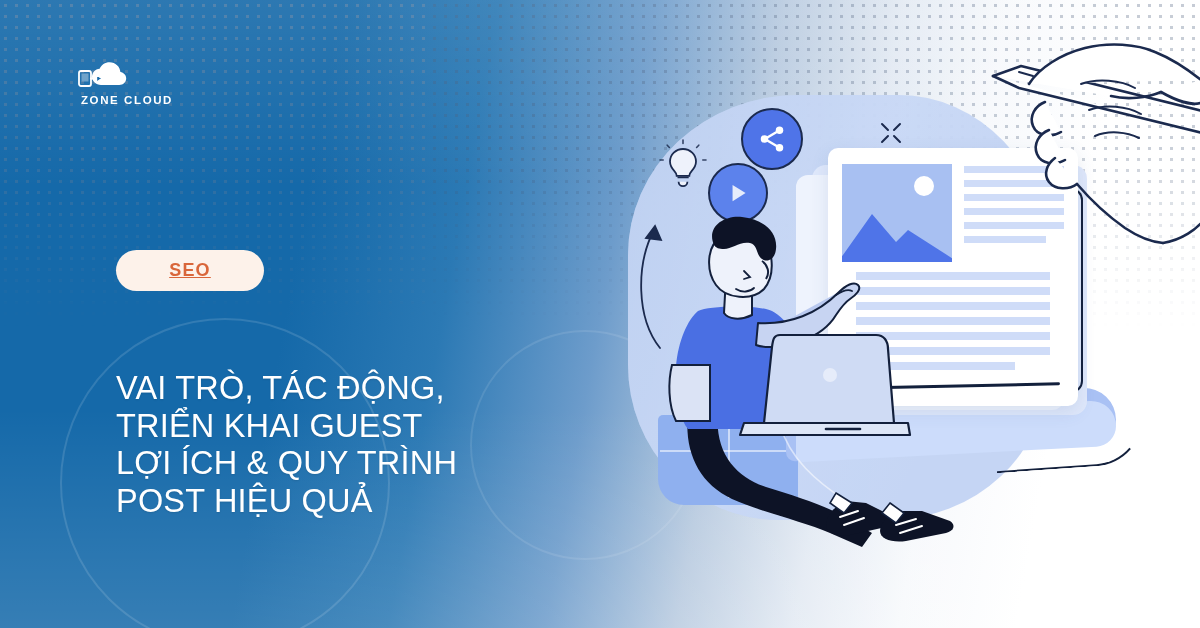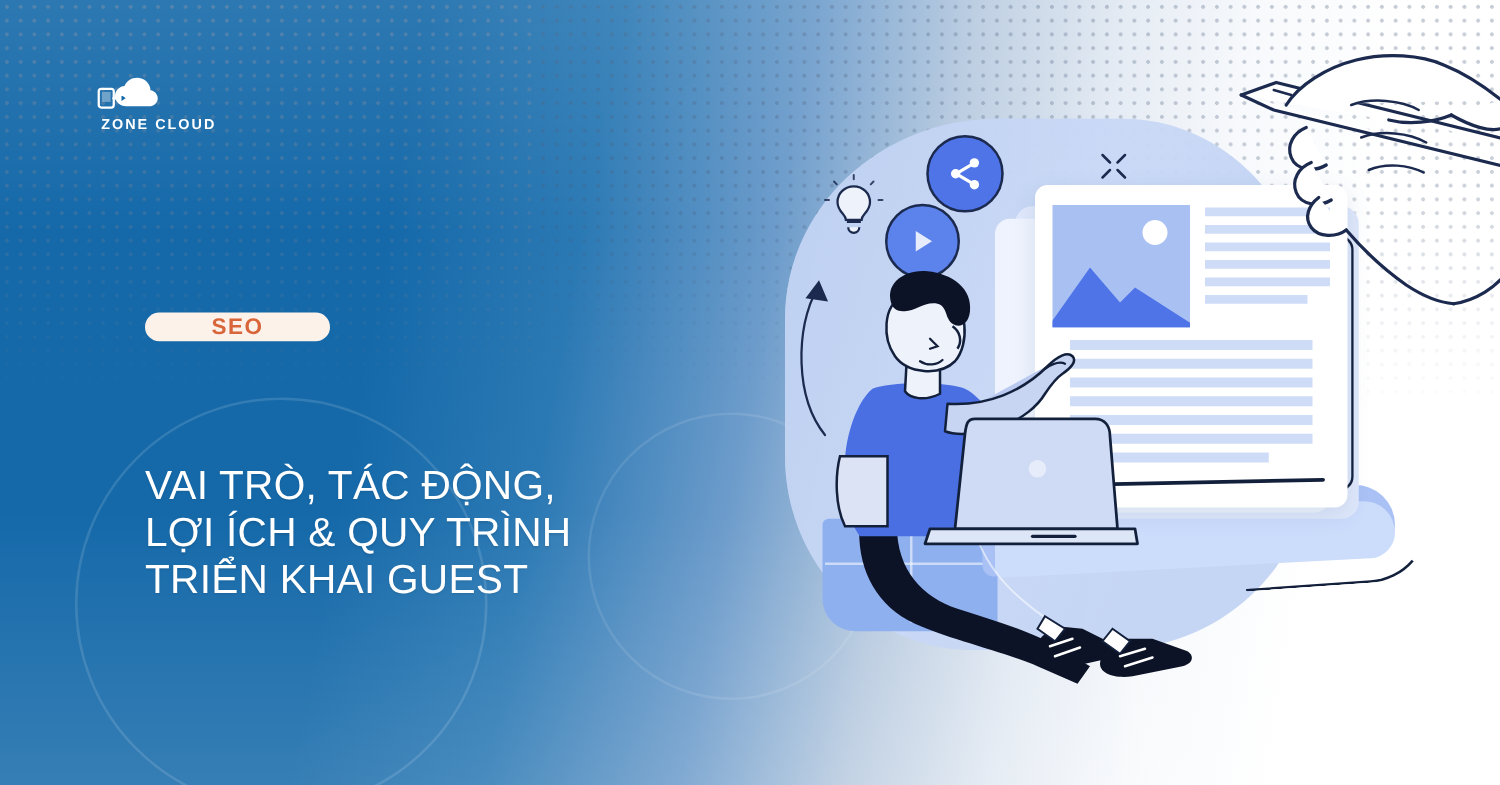--- a/index.html
+++ b/index.html
@@ -80,26 +80,26 @@
     color:#ffffff;
     font-size:11.5px;
     font-weight:700;
     letter-spacing:1.6px;
     font-family:"Liberation Sans", sans-serif;
   }
 
   
   .badge{
     position:absolute; left:116px; top:250px;
-    min-width:148px; height:23px;
+    min-width:148px; height:41px;
     background:#fdf2ea;
     border-radius:21px;
     display:flex; align-items:center; justify-content:center;
     color:#d9663a;
-    font-size:18px; font-weight:700; letter-spacing:1.2px;
+    font-size:18px; font-weight:700; letter-spacing:1.2px;text-decoration:underline;
   }
   .title-gold{
     position:absolute; left:116px; top:318px;
     color:#f1b434;
     font-size:33px;
     font-weight:700;
     letter-spacing:.4px;
     line-height:1;
     white-space:nowrap;
     text-shadow:0 1px 2px rgba(0,0,0,.12);
@@ -276,22 +276,23 @@
     <div class="logo-text">ZONE CLOUD</div>
   </div>
 
   <div class="badge">
     <span>SEO</span>
   </div>
 
 
   <div class="title-white">
     <span>VAI TRÒ, TÁC ĐỘNG,</span>
+    <span>TRIỂN KHAI GUEST</span>
     <span>LỢI ÍCH &amp; QUY TRÌNH</span>
-    <span>TRIỂN KHAI GUEST</span>
+    <span>POST HIỆU QUẢ</span>
   </div>
 
   <div class="illu">
 
     <div class="blob"></div>
     <div class="blob-fade"></div>
 
     <div class="seat"></div>
     <div class="seat-ln1"></div>
     <div class="seat-ln2"></div>

